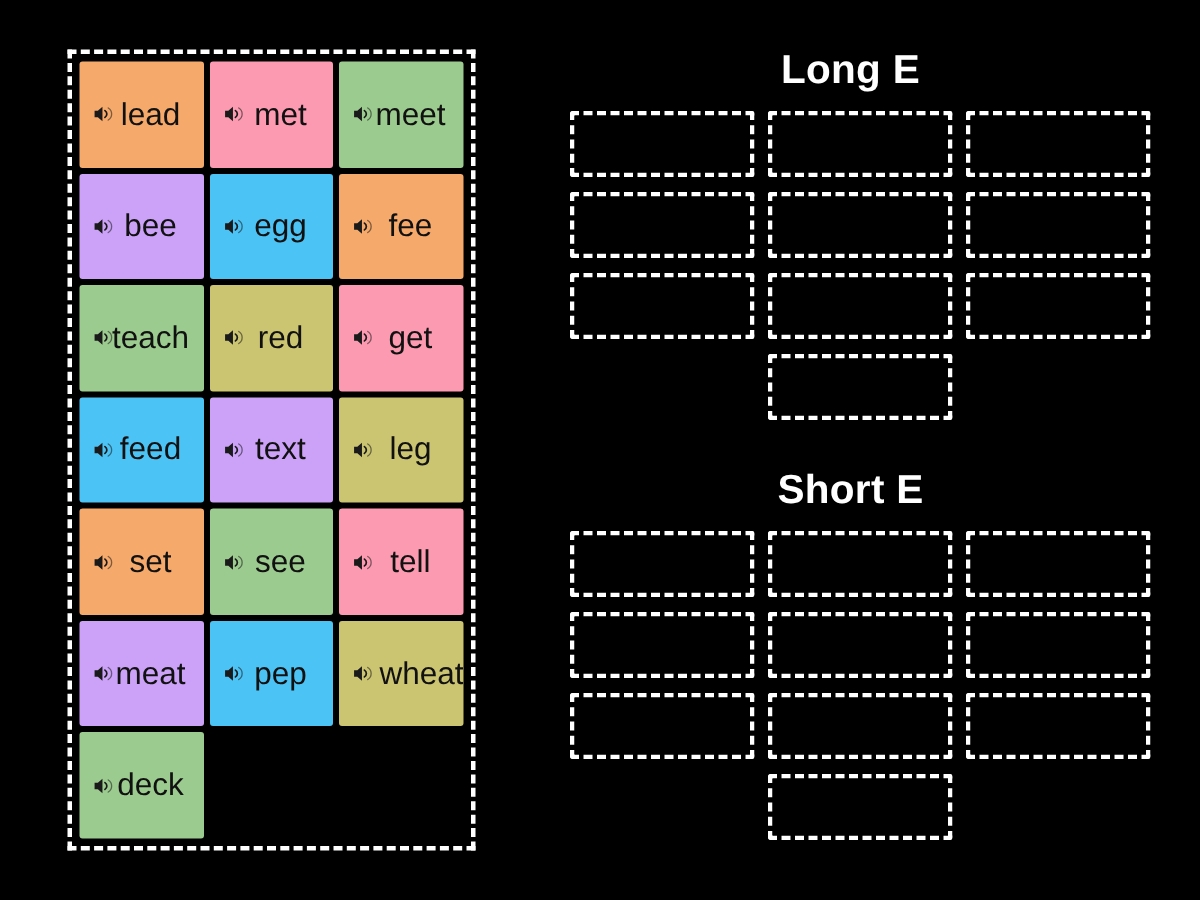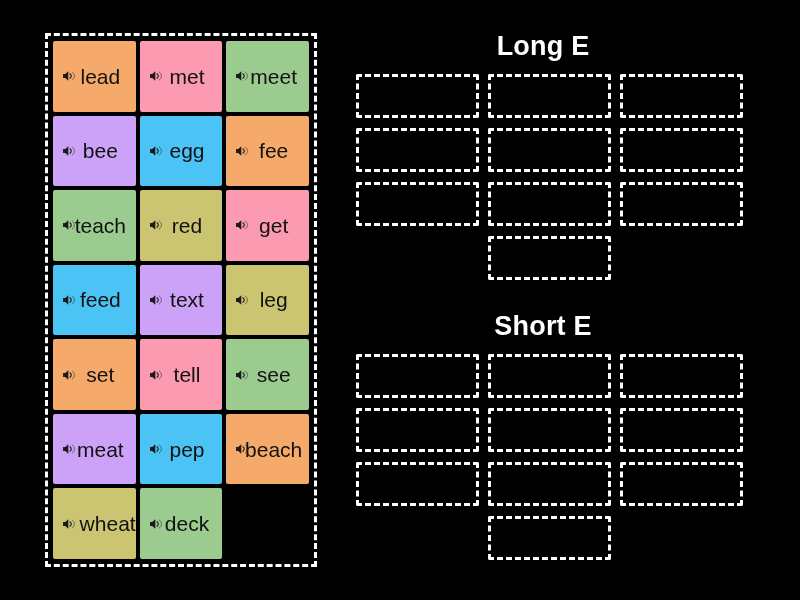--- a/index.html
+++ b/index.html
@@ -57,21 +57,21 @@
     color: #111111;
     line-height: 1;
     letter-spacing: 0px;
     padding-left: 12px;
     white-space: nowrap;
   }
 
   
   .category {
     position: absolute;
-    left: 348px;
+    left: 372px;
     width: 400px;
   }
   #category-long { top: 32px; }
   #category-short { top: 312px; }
 
   .category-title {
     color: #ffffff;
     font-size: 27px;
     font-weight: bold;
     text-align: center;
@@ -209,59 +209,51 @@
       <span class="word-label">leg</span>
     </div>
     <div class="word-tile" style="background: rgb(245, 169, 106);">
       <span class="speaker"><svg viewBox="0 0 16 16" xmlns="http://www.w3.org/2000/svg">
           <path d="M1.2 5.6h2.5L7.2 2.5v11L3.7 10.4H1.2z" fill="#1a1a1a"></path>
           <path d="M9.1 5.4c.9.6 1.45 1.55 1.45 2.6s-.55 2-1.45 2.6" fill="none" stroke="#1a1a1a" stroke-width="1.3" stroke-linecap="round"></path>
           <path d="M11.6 3.4c1.6 1.0 2.6 2.7 2.6 4.6s-1.0 3.6-2.6 4.6" fill="none" stroke="#1a1a1a" stroke-width="1.0" stroke-linecap="round" opacity="0.55"></path>
         </svg></span>
       <span class="word-label">set</span>
     </div>
+    <div class="word-tile" style="background: rgb(156, 203, 143);">
+      <span class="speaker"><svg viewBox="0 0 16 16" xmlns="http://www.w3.org/2000/svg">
+          <path d="M1.2 5.6h2.5L7.2 2.5v11L3.7 10.4H1.2z" fill="#1a1a1a"></path>
+          <path d="M9.1 5.4c.9.6 1.45 1.55 1.45 2.6s-.55 2-1.45 2.6" fill="none" stroke="#1a1a1a" stroke-width="1.3" stroke-linecap="round"></path>
+          <path d="M11.6 3.4c1.6 1.0 2.6 2.7 2.6 4.6s-1.0 3.6-2.6 4.6" fill="none" stroke="#1a1a1a" stroke-width="1.0" stroke-linecap="round" opacity="0.55"></path>
+        </svg></span>
+      <span class="word-label">see</span>
+    </div>
     <div class="word-tile" style="background: rgb(251, 154, 176);">
       <span class="speaker"><svg viewBox="0 0 16 16" xmlns="http://www.w3.org/2000/svg">
           <path d="M1.2 5.6h2.5L7.2 2.5v11L3.7 10.4H1.2z" fill="#1a1a1a"></path>
           <path d="M9.1 5.4c.9.6 1.45 1.55 1.45 2.6s-.55 2-1.45 2.6" fill="none" stroke="#1a1a1a" stroke-width="1.3" stroke-linecap="round"></path>
           <path d="M11.6 3.4c1.6 1.0 2.6 2.7 2.6 4.6s-1.0 3.6-2.6 4.6" fill="none" stroke="#1a1a1a" stroke-width="1.0" stroke-linecap="round" opacity="0.55"></path>
         </svg></span>
       <span class="word-label">tell</span>
     </div>
-    <div class="word-tile" style="background: rgb(156, 203, 143);">
-      <span class="speaker"><svg viewBox="0 0 16 16" xmlns="http://www.w3.org/2000/svg">
-          <path d="M1.2 5.6h2.5L7.2 2.5v11L3.7 10.4H1.2z" fill="#1a1a1a"></path>
-          <path d="M9.1 5.4c.9.6 1.45 1.55 1.45 2.6s-.55 2-1.45 2.6" fill="none" stroke="#1a1a1a" stroke-width="1.3" stroke-linecap="round"></path>
-          <path d="M11.6 3.4c1.6 1.0 2.6 2.7 2.6 4.6s-1.0 3.6-2.6 4.6" fill="none" stroke="#1a1a1a" stroke-width="1.0" stroke-linecap="round" opacity="0.55"></path>
-        </svg></span>
-      <span class="word-label">see</span>
-    </div>
     <div class="word-tile" style="background: rgb(203, 162, 247);">
       <span class="speaker"><svg viewBox="0 0 16 16" xmlns="http://www.w3.org/2000/svg">
           <path d="M1.2 5.6h2.5L7.2 2.5v11L3.7 10.4H1.2z" fill="#1a1a1a"></path>
           <path d="M9.1 5.4c.9.6 1.45 1.55 1.45 2.6s-.55 2-1.45 2.6" fill="none" stroke="#1a1a1a" stroke-width="1.3" stroke-linecap="round"></path>
           <path d="M11.6 3.4c1.6 1.0 2.6 2.7 2.6 4.6s-1.0 3.6-2.6 4.6" fill="none" stroke="#1a1a1a" stroke-width="1.0" stroke-linecap="round" opacity="0.55"></path>
         </svg></span>
       <span class="word-label">meat</span>
     </div>
     <div class="word-tile" style="background: rgb(76, 195, 245);">
       <span class="speaker"><svg viewBox="0 0 16 16" xmlns="http://www.w3.org/2000/svg">
           <path d="M1.2 5.6h2.5L7.2 2.5v11L3.7 10.4H1.2z" fill="#1a1a1a"></path>
           <path d="M9.1 5.4c.9.6 1.45 1.55 1.45 2.6s-.55 2-1.45 2.6" fill="none" stroke="#1a1a1a" stroke-width="1.3" stroke-linecap="round"></path>
           <path d="M11.6 3.4c1.6 1.0 2.6 2.7 2.6 4.6s-1.0 3.6-2.6 4.6" fill="none" stroke="#1a1a1a" stroke-width="1.0" stroke-linecap="round" opacity="0.55"></path>
         </svg></span>
       <span class="word-label">pep</span>
-    </div>
-    <div class="word-tile" style="background: rgb(245, 169, 106);">
-      <span class="speaker"><svg viewBox="0 0 16 16" xmlns="http://www.w3.org/2000/svg">
-          <path d="M1.2 5.6h2.5L7.2 2.5v11L3.7 10.4H1.2z" fill="#1a1a1a"></path>
-          <path d="M9.1 5.4c.9.6 1.45 1.55 1.45 2.6s-.55 2-1.45 2.6" fill="none" stroke="#1a1a1a" stroke-width="1.3" stroke-linecap="round"></path>
-          <path d="M11.6 3.4c1.6 1.0 2.6 2.7 2.6 4.6s-1.0 3.6-2.6 4.6" fill="none" stroke="#1a1a1a" stroke-width="1.0" stroke-linecap="round" opacity="0.55"></path>
-        </svg></span>
-      <span class="word-label">beach</span>
     </div>
     <div class="word-tile" style="background: rgb(203, 196, 113); justify-content: flex-end;">
       <span class="speaker"><svg viewBox="0 0 16 16" xmlns="http://www.w3.org/2000/svg">
           <path d="M1.2 5.6h2.5L7.2 2.5v11L3.7 10.4H1.2z" fill="#1a1a1a"></path>
           <path d="M9.1 5.4c.9.6 1.45 1.55 1.45 2.6s-.55 2-1.45 2.6" fill="none" stroke="#1a1a1a" stroke-width="1.3" stroke-linecap="round"></path>
           <path d="M11.6 3.4c1.6 1.0 2.6 2.7 2.6 4.6s-1.0 3.6-2.6 4.6" fill="none" stroke="#1a1a1a" stroke-width="1.0" stroke-linecap="round" opacity="0.55"></path>
         </svg></span>
       <span class="word-label">wheat</span>
     </div>
     <div class="word-tile" style="background: rgb(156, 203, 143);">

